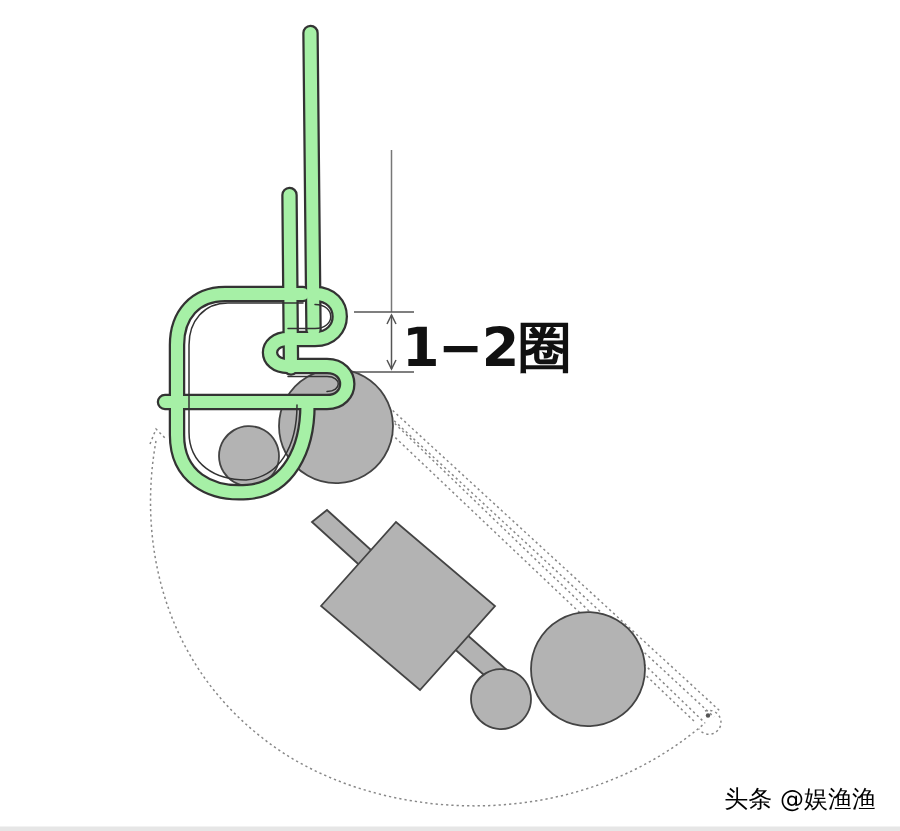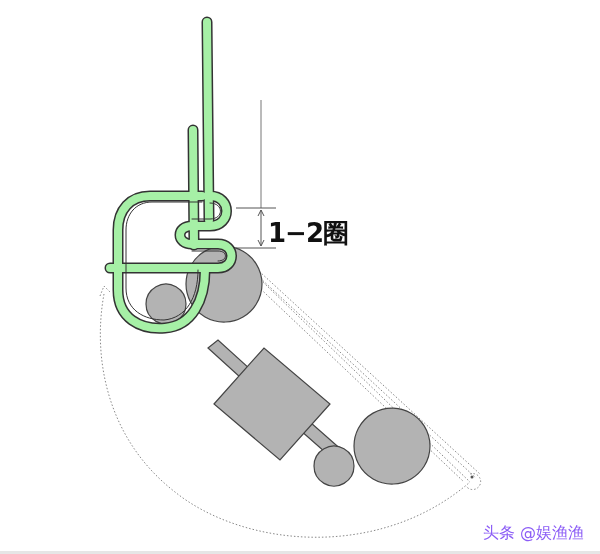--- a/index.html
+++ b/index.html
@@ -11,33 +11,33 @@
     overflow: hidden;
     font-family: "DejaVu Sans", sans-serif;
   }
   svg.diagram { position: absolute; left: 0; top: 0; }
   .turns-label {
     position: absolute;
     left: 268px;
     top: 209px;
     font-family: "DejaVu Sans", sans-serif;
     font-weight: bold;
-    font-size: 26px;
+    font-size: 36px;
     color: #111111;
     letter-spacing: -1px;
     line-height: 48px;
     white-space: nowrap;
   }
   .watermark {
     position: absolute;
     right: 16px;
     top: 523px;
     font-family: "DejaVu Sans", sans-serif;
     font-size: 16px;
-    color: #8b5cf6;
+    color: #000000;
     white-space: nowrap;
   }
   .bottom-rule {
     position: absolute;
     left: 0;
     top: 551px;
     width: 600px;
     height: 3px;
     background: #e6e6e6;
   }

